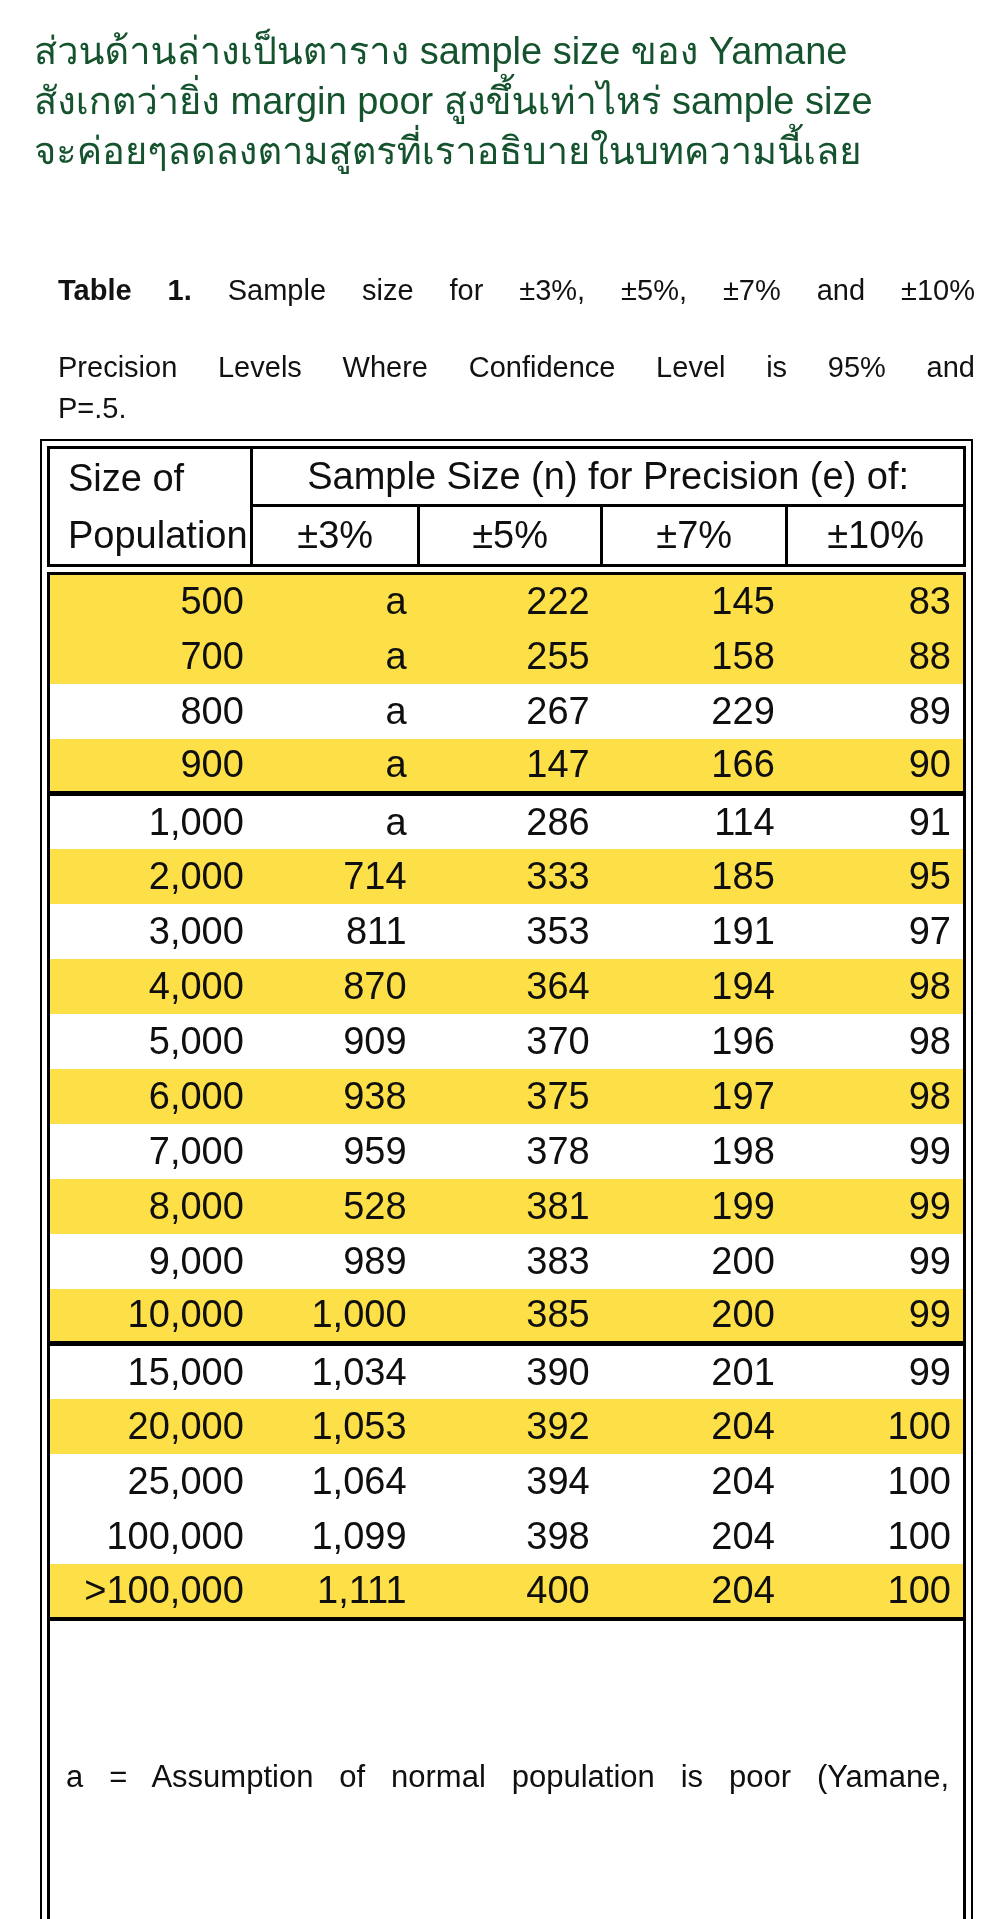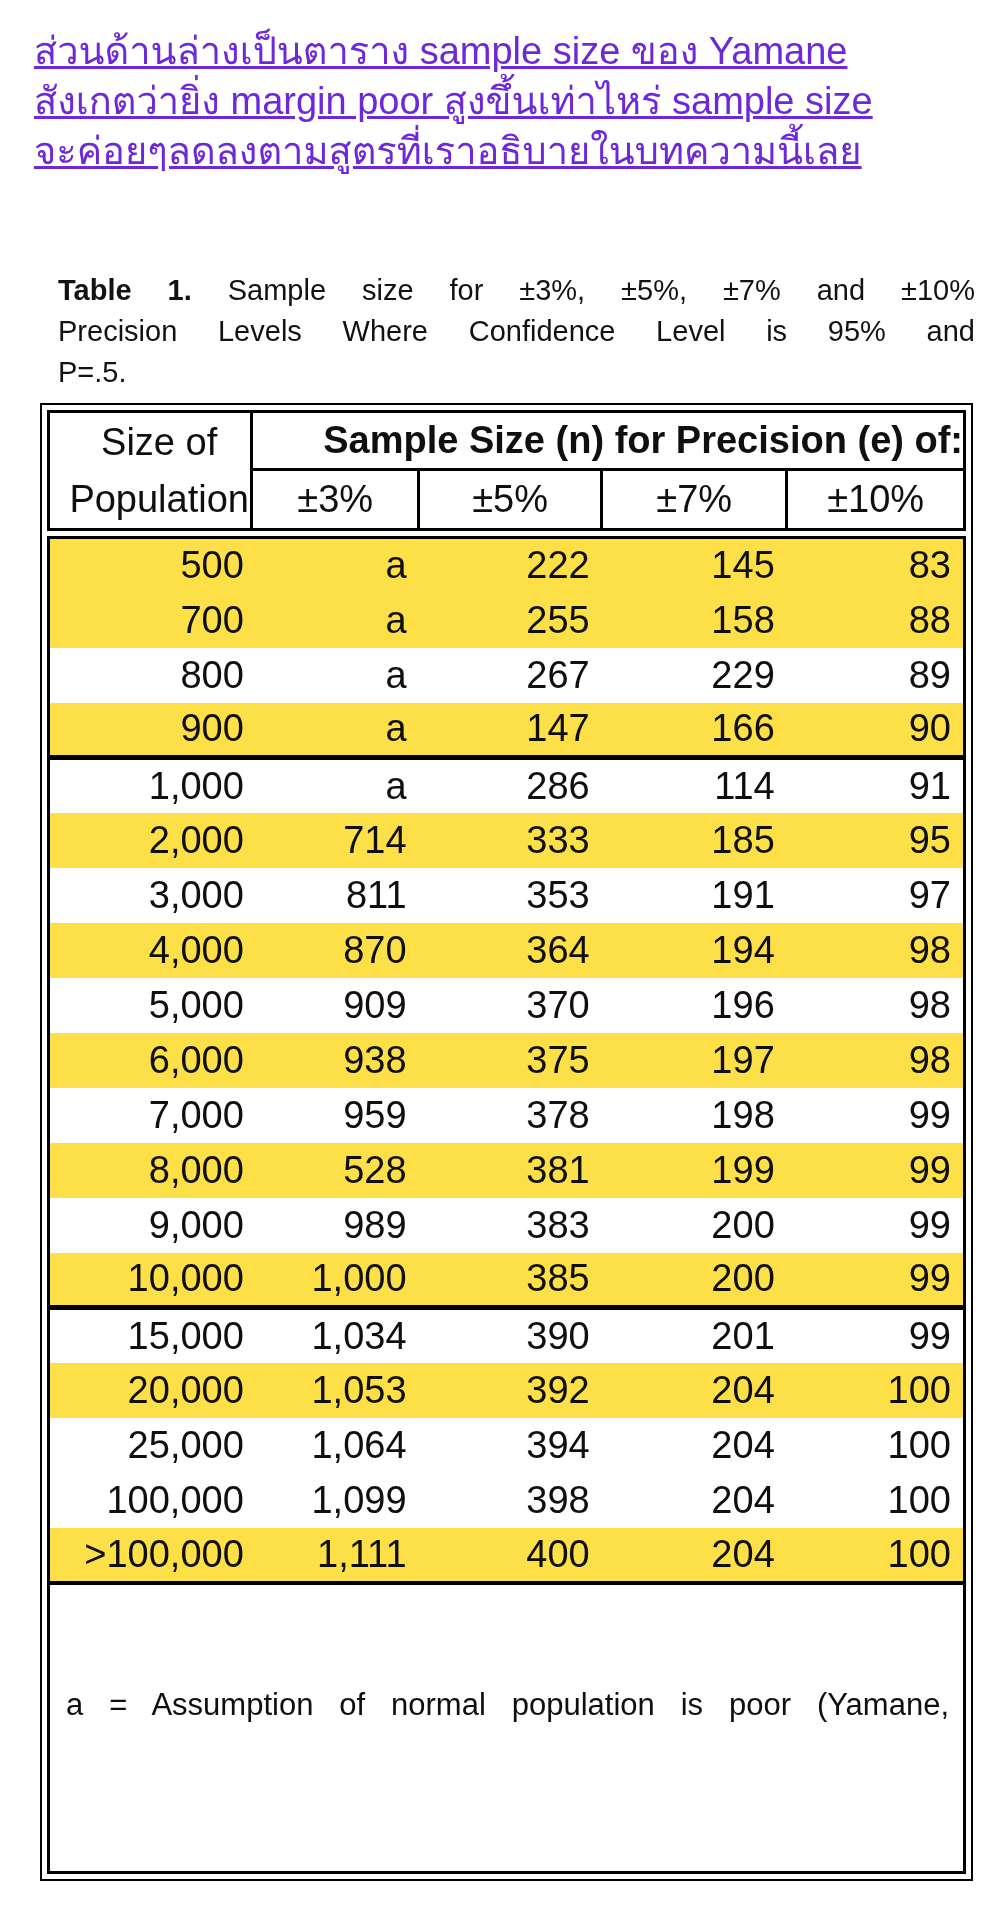--- a/index.html
+++ b/index.html
@@ -6,42 +6,42 @@
   html, body { background: #ffffff; }
   body {
     width: 999px; height: 1919px;
     font-family: "Liberation Sans", "DejaVu Sans", sans-serif;
     color: #1a1a1a;
     overflow: hidden;
   }
   .page { width: 999px; height: 1919px; position: relative; background: #fff; }
 
   
-  .intro { padding: 26px 20px 0 34px; font-size: 38px; line-height: 50px; color: #6d28d9; text-decoration: underline; }
+  .intro { padding: 26px 20px 0 34px; font-size: 38px; line-height: 50px; color: #14532d; }
 
   
   .tbl-title { margin: 94px 24px 0 58px; width: 917px; font-size: 29px; line-height: 41px; color: #121212; }
-  .just-last { text-align: justify; text-align-last: justify; }
+  .just-last { text-align: justify; text-align-last: justify; margin-top: 36px; }
   .tbl-title .t-bold { font-weight: bold; }
 
   
   .table-wrap {
     margin: 10px 0 0 40px; width: 933px;
     border: 2px solid #000; padding: 5px;
     background: #fff;
   }
   table { border-collapse: collapse; width: 100%; table-layout: fixed; }
   col.c1 { width: 22.2%; } col.c2 { width: 18.2%; } col.c3 { width: 20%; }
   col.c4 { width: 20.2%; } col.c5 { width: 19.4%; }
 
   .head-table { border: 3px solid #000; margin-bottom: 5px; }
   .head-table td { border: 3px solid #000; font-size: 38px; color: #0f0f0f; }
-  .cell-pop { text-align: center; padding-left: 18px; height: 118px; vertical-align: middle; }
+  .cell-pop { text-align: left; padding-left: 18px; height: 118px; vertical-align: middle; }
   .cell-pop div { line-height: 57px; }
-  .cell-span { text-align: right; height: 58px; vertical-align: middle; font-weight: bold; }
+  .cell-span { text-align: center; height: 58px; vertical-align: middle; }
   .cell-prec { text-align: center; height: 60px; vertical-align: middle; }
 
   .body-table { border: 3px solid #000; }
   .body-table td { font-size: 38px; color: #0f0f0f; text-align: right; height: 55px; vertical-align: middle; }
   .body-table td.d1 { padding-right: 8px; }
   .body-table td.dv { padding-right: 12px; }
   tr.shade td { background: #fde047; }
   tr.group-start td { border-top: 5px solid #000; }
 
   td.footnote {

